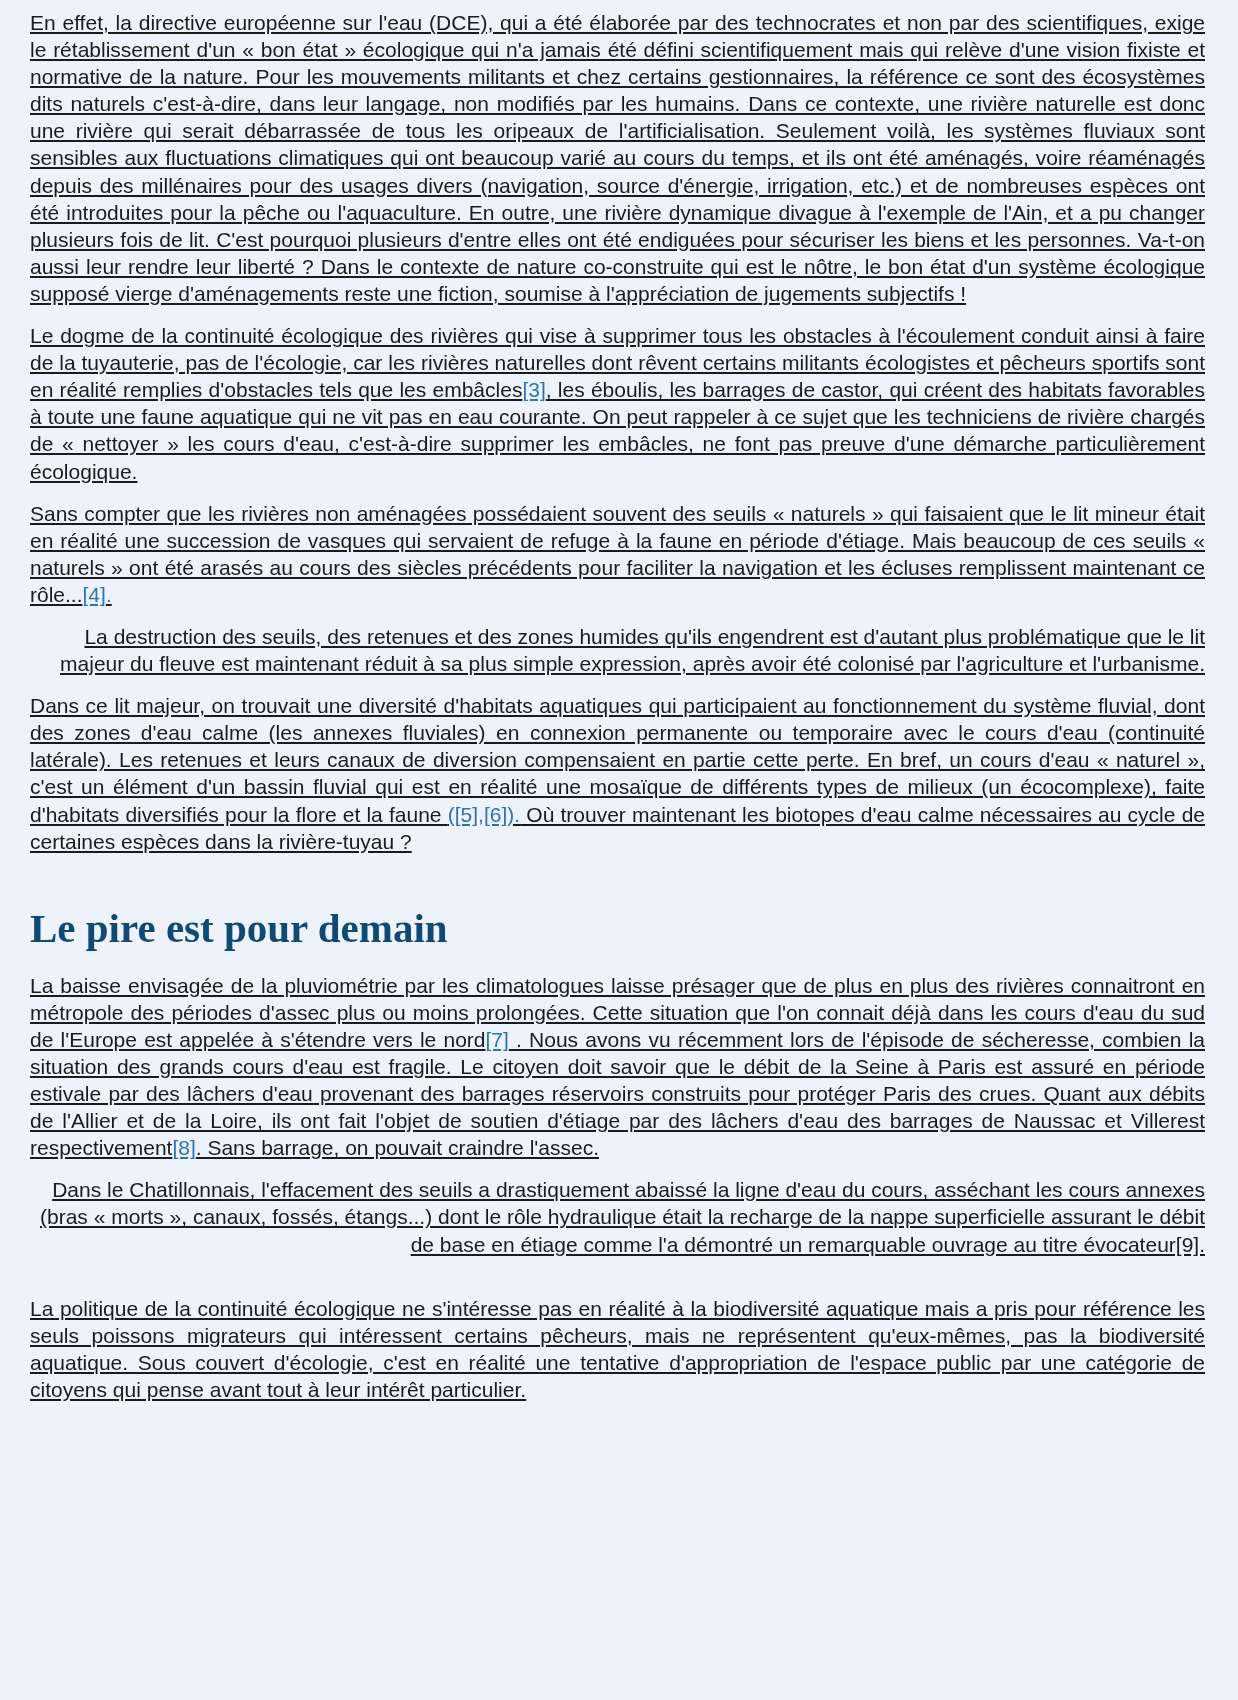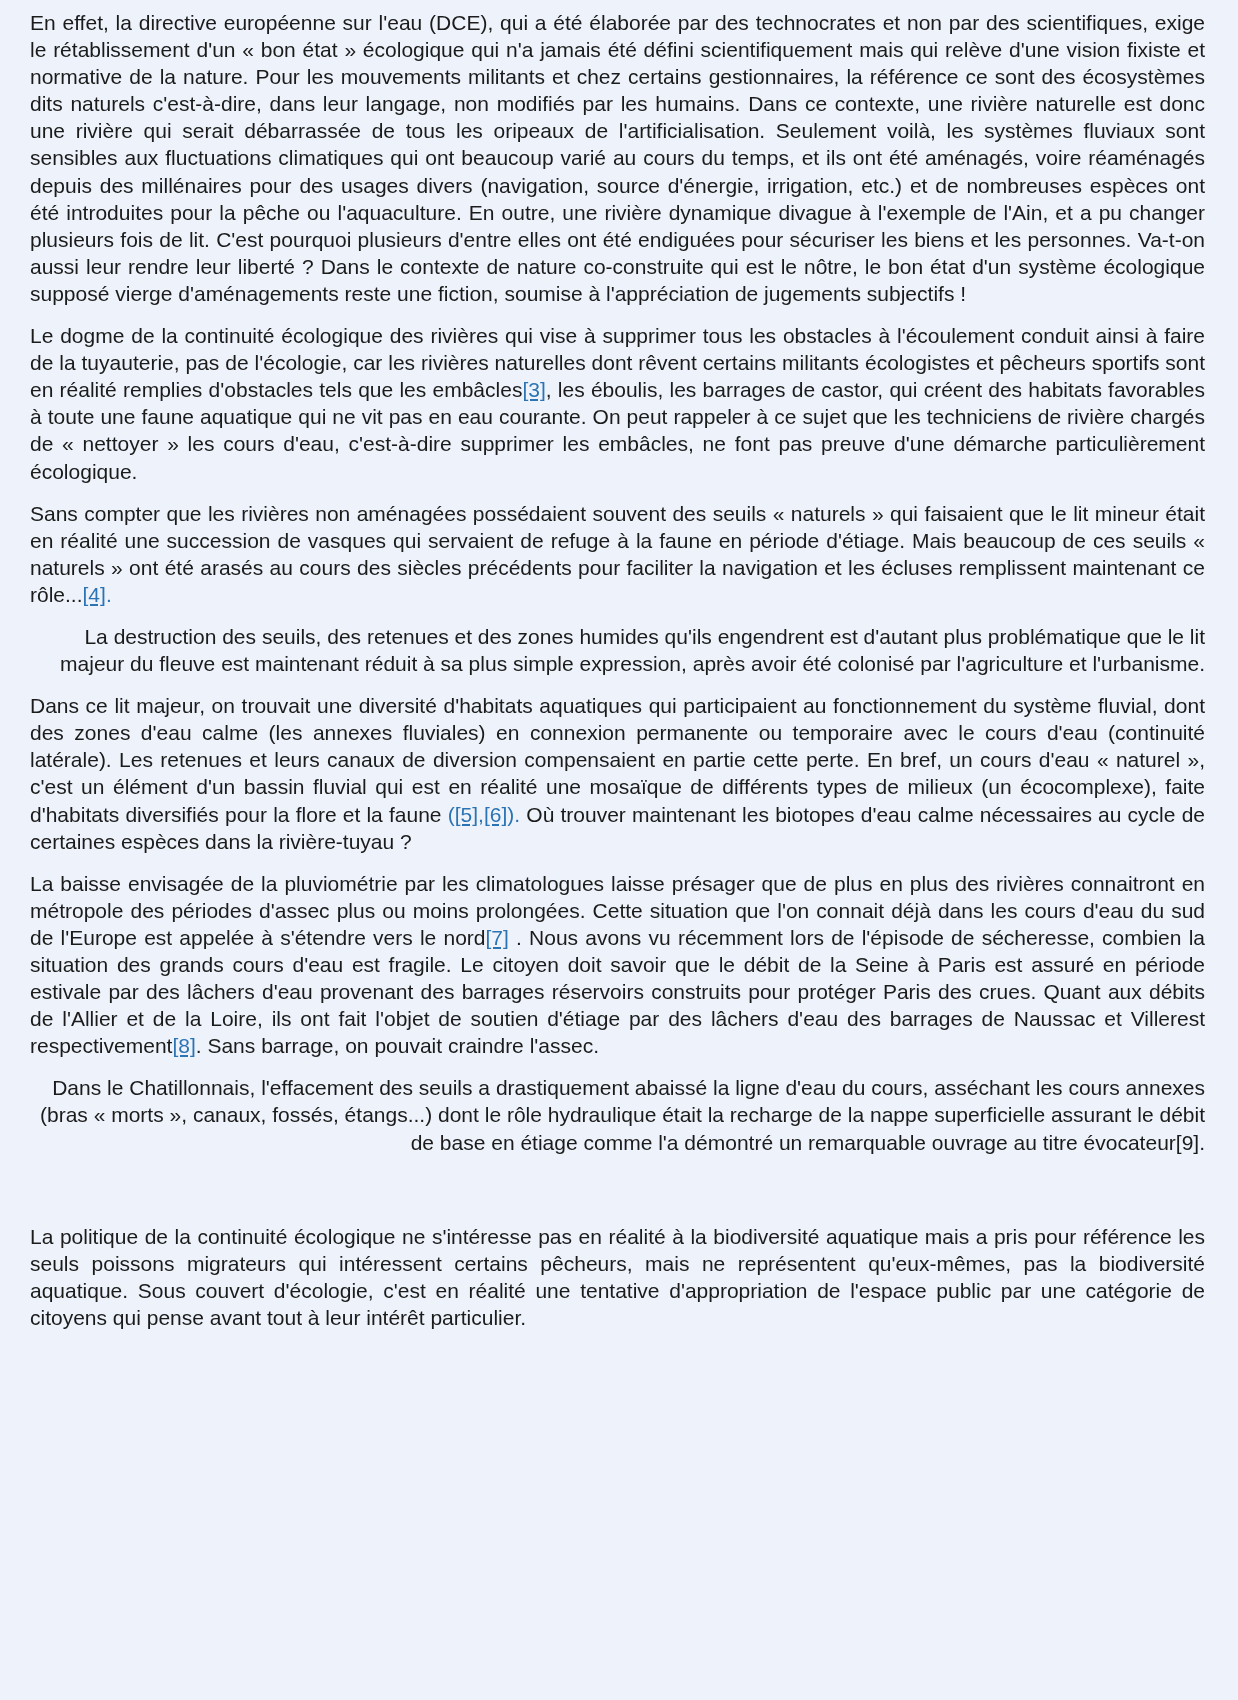--- a/index.html
+++ b/index.html
@@ -16,23 +16,24 @@
     width: 1175px;
     font-family: "Liberation Sans", sans-serif;
     font-size: 21px;
     line-height: 27.1px;
     color: #1b1b1b;
   }
   .article p {
     margin: 0 0 15px 0;
     text-align: justify;
     hyphens: manual;
+    text-decoration: underline;
   }
   .article p.left { text-align: right; }
-  .article p.gap-after { margin-bottom: 67px; }
+  .article p.gap-after { margin-bottom: 37px; }
   .article h2 {
     font-family: "Liberation Serif", serif;
     font-weight: bold;
     font-size: 41px;
     line-height: 48px;
     color: #0e4a74;
     margin: 49px 0 20px 0;
   }
   .ref {
     color: #2b73b3;
@@ -59,20 +60,21 @@
   </p>
 
   <p class="left">
     <span>La destruction des seuils, des retenues et des zones humides qu'ils engendrent est d'autant plus problé­matique que le lit majeur du fleuve est maintenant réduit à sa plus simple expression, après avoir été colonisé par l'agriculture et l'urbanisme.</span>
   </p>
 
   <p>
     <span>Dans ce lit majeur, on trouvait une diversité d'habitats aquatiques qui participaient au fonctionnement du système fluvial, dont des zones d'eau calme (les annexes fluviales) en connexion permanente ou temporaire avec le cours d'eau (continuité latérale). Les retenues et leurs canaux de diversion compen­saient en partie cette perte. En bref, un cours d'eau « naturel », c'est un élément d'un bassin fluvial qui est en réalité une mosaïque de différents types de milieux (un écocomplexe), faite d'habitats diversifiés pour la flore et la faune </span><span class="ref" style="text-decoration:none">(</span><a class="ref">[5]</a><span class="ref" style="text-decoration:none">,</span><a class="ref">[6]</a><span class="ref" style="text-decoration:none">).</span><span> Où trouver maintenant les biotopes d'eau calme nécessaires au cycle de certaines espèces dans la rivière-tuyau ?</span>
   </p>
 
+  <h2>Le pire est pour demain</h2>
 
   <p>
     <span>La baisse envisagée de la pluviométrie par les climatologues laisse présager que de plus en plus des rivières connaitront en métropole des périodes d'assec plus ou moins prolongées. Cette situation que l'on connait déjà dans les cours d'eau du sud de l'Europe est appelée à s'étendre vers le nord</span><a class="ref">[7]</a><span> . Nous avons vu récemment lors de l'épisode de sécheresse, combien la situation des grands cours d'eau est fragile. Le citoyen doit savoir que le débit de la Seine à Paris est assuré en période estivale par des lâ­chers d'eau provenant des barrages réservoirs construits pour protéger Paris des crues. Quant aux dé­bits de l'Allier et de la Loire, ils ont fait l'objet de soutien d'étiage par des lâchers d'eau des barrages de Naussac et Villerest respectivement</span><a class="ref">[8]</a><span>. Sans barrage, on pouvait craindre l'assec.</span>
   </p>
 
   <p class="left gap-after">
     <span>Dans le Chatillonnais, l'effacement des seuils a drastiquement abaissé la ligne d'eau du cours, assé­chant les cours annexes (bras « morts », canaux, fossés, étangs...) dont le rôle hydraulique était la re­charge de la nappe superficielle assurant le débit de base en étiage comme l'a démontré un remar­quable ouvrage au titre évocateur[9].</span>
   </p>
 
   <p>

